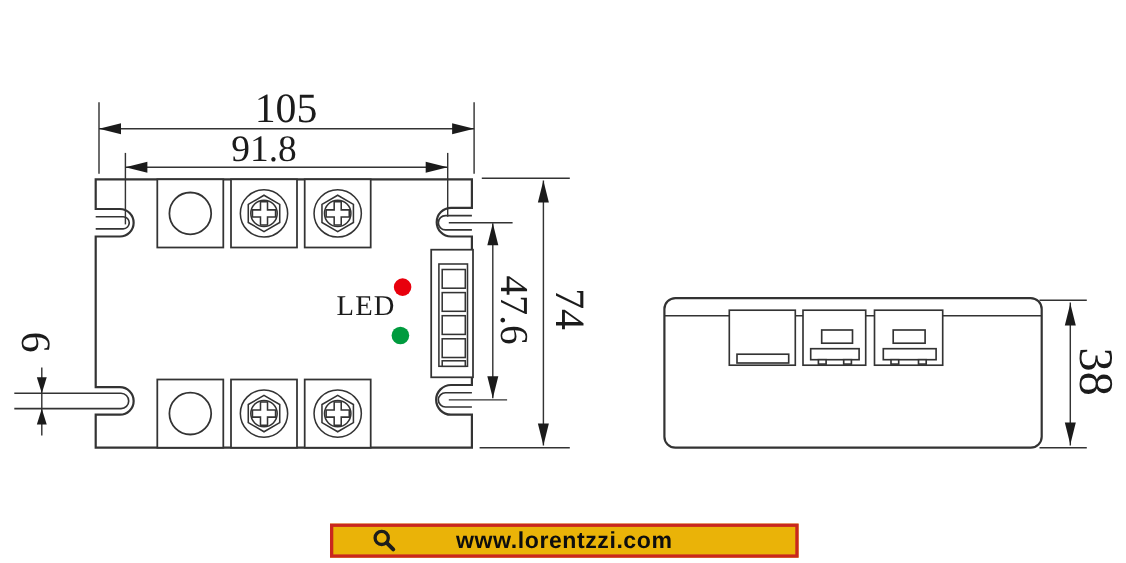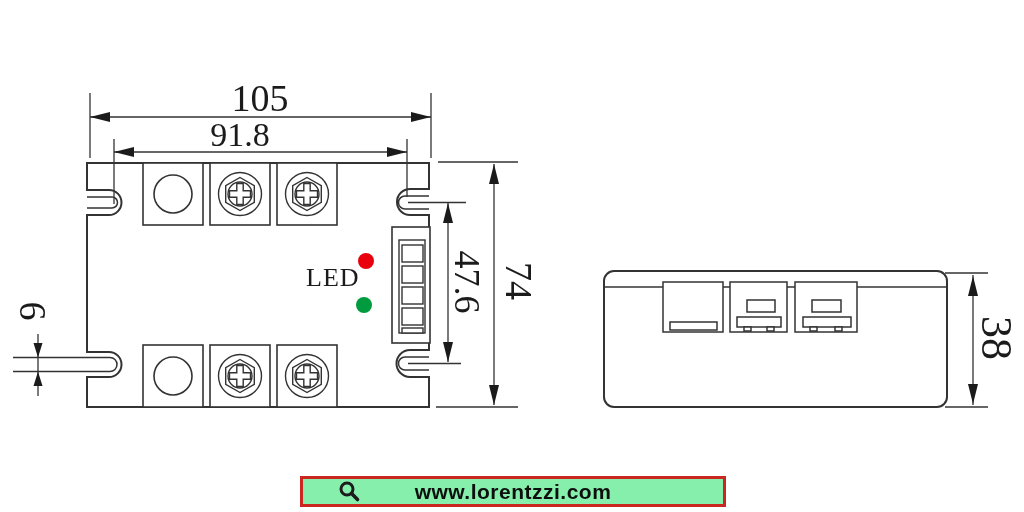--- a/index.html
+++ b/index.html
@@ -4,21 +4,21 @@
 <style>
   html,body{margin:0;padding:0;background:#ffffff;}
   .stage{
     position:relative;width:1024px;height:512px;background:#ffffff;overflow:hidden;
     font-family:"Liberation Serif", serif;
   }
   svg text{fill:#1b1b1b;}
   .dim-text{font-family:"Liberation Serif", serif;}
   .banner{
     position:absolute;left:300px;top:476px;width:420px;height:25px;
-    background:#86efac;border:3px solid #c9271f;
+    background:#eab308;border:3px solid #c9271f;
     display:flex;align-items:center;justify-content:center;
   }
   .banner .url{
     font-family:"Liberation Sans", sans-serif;font-weight:bold;font-size:21px;
     letter-spacing:.5px;color:#0e0e0e;white-space:nowrap;
   }
   .banner .mag{position:absolute;left:34px;top:0px;height:25px;display:flex;align-items:center;}
 </style>
 </head>
 <body>

